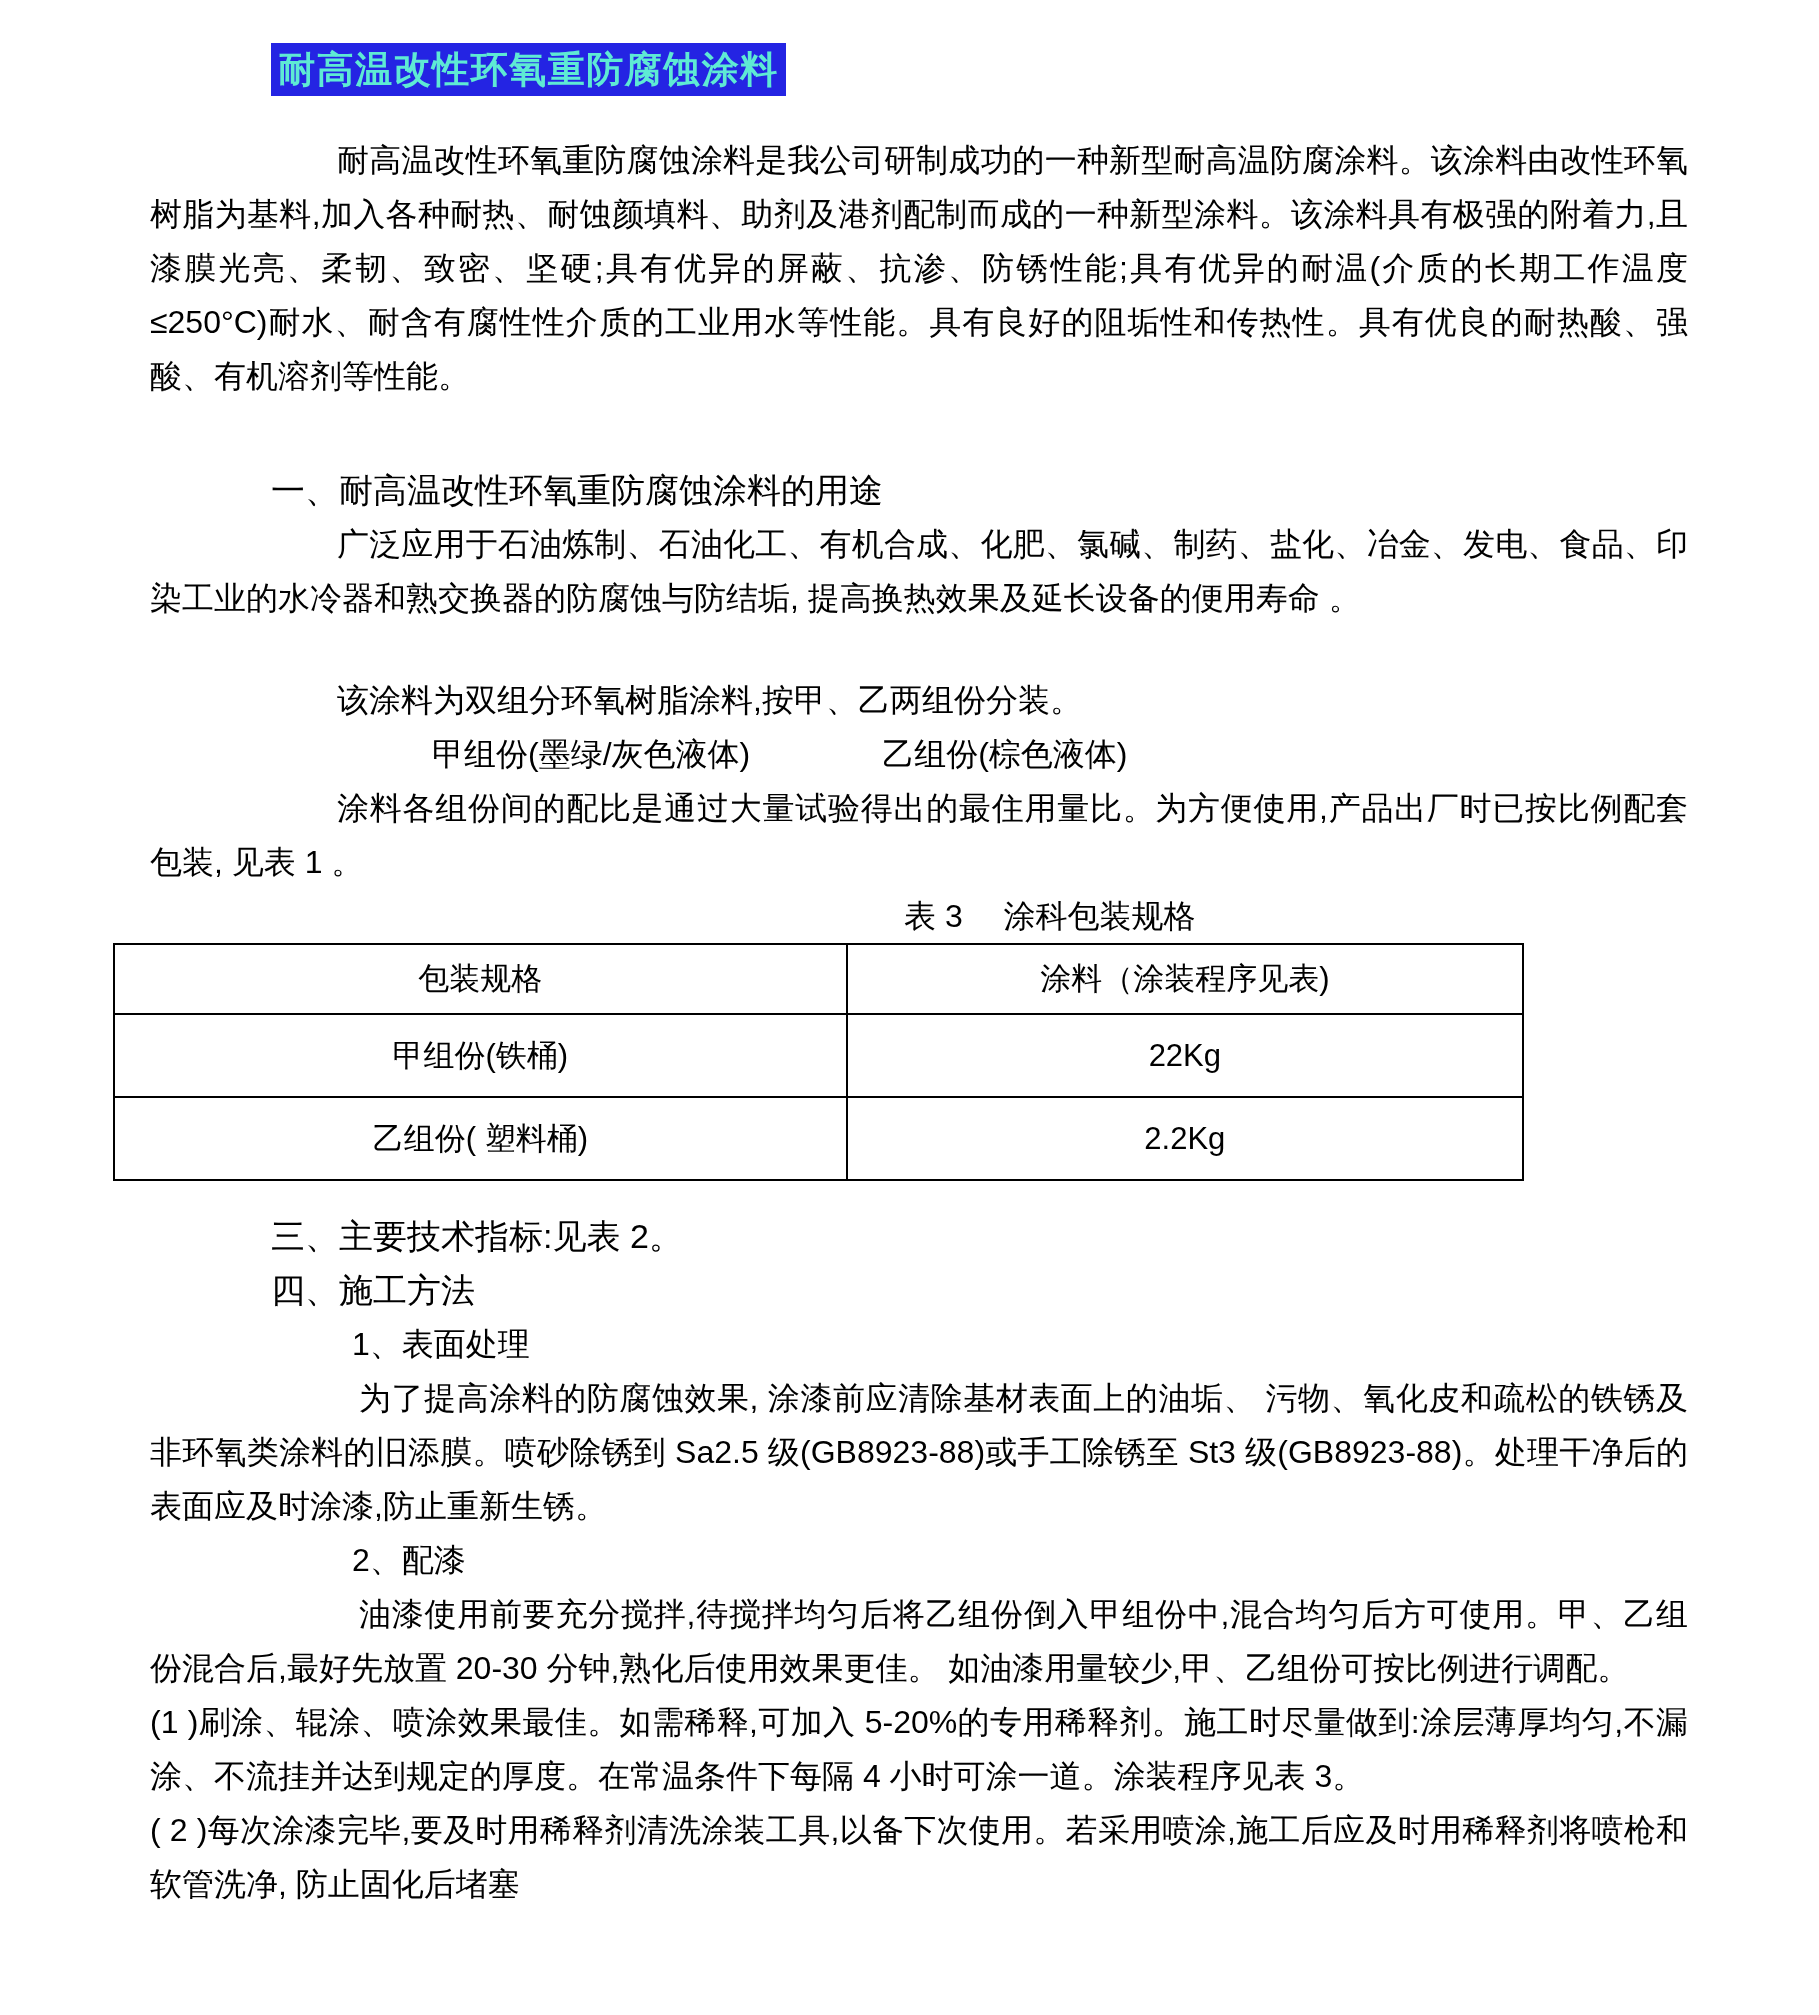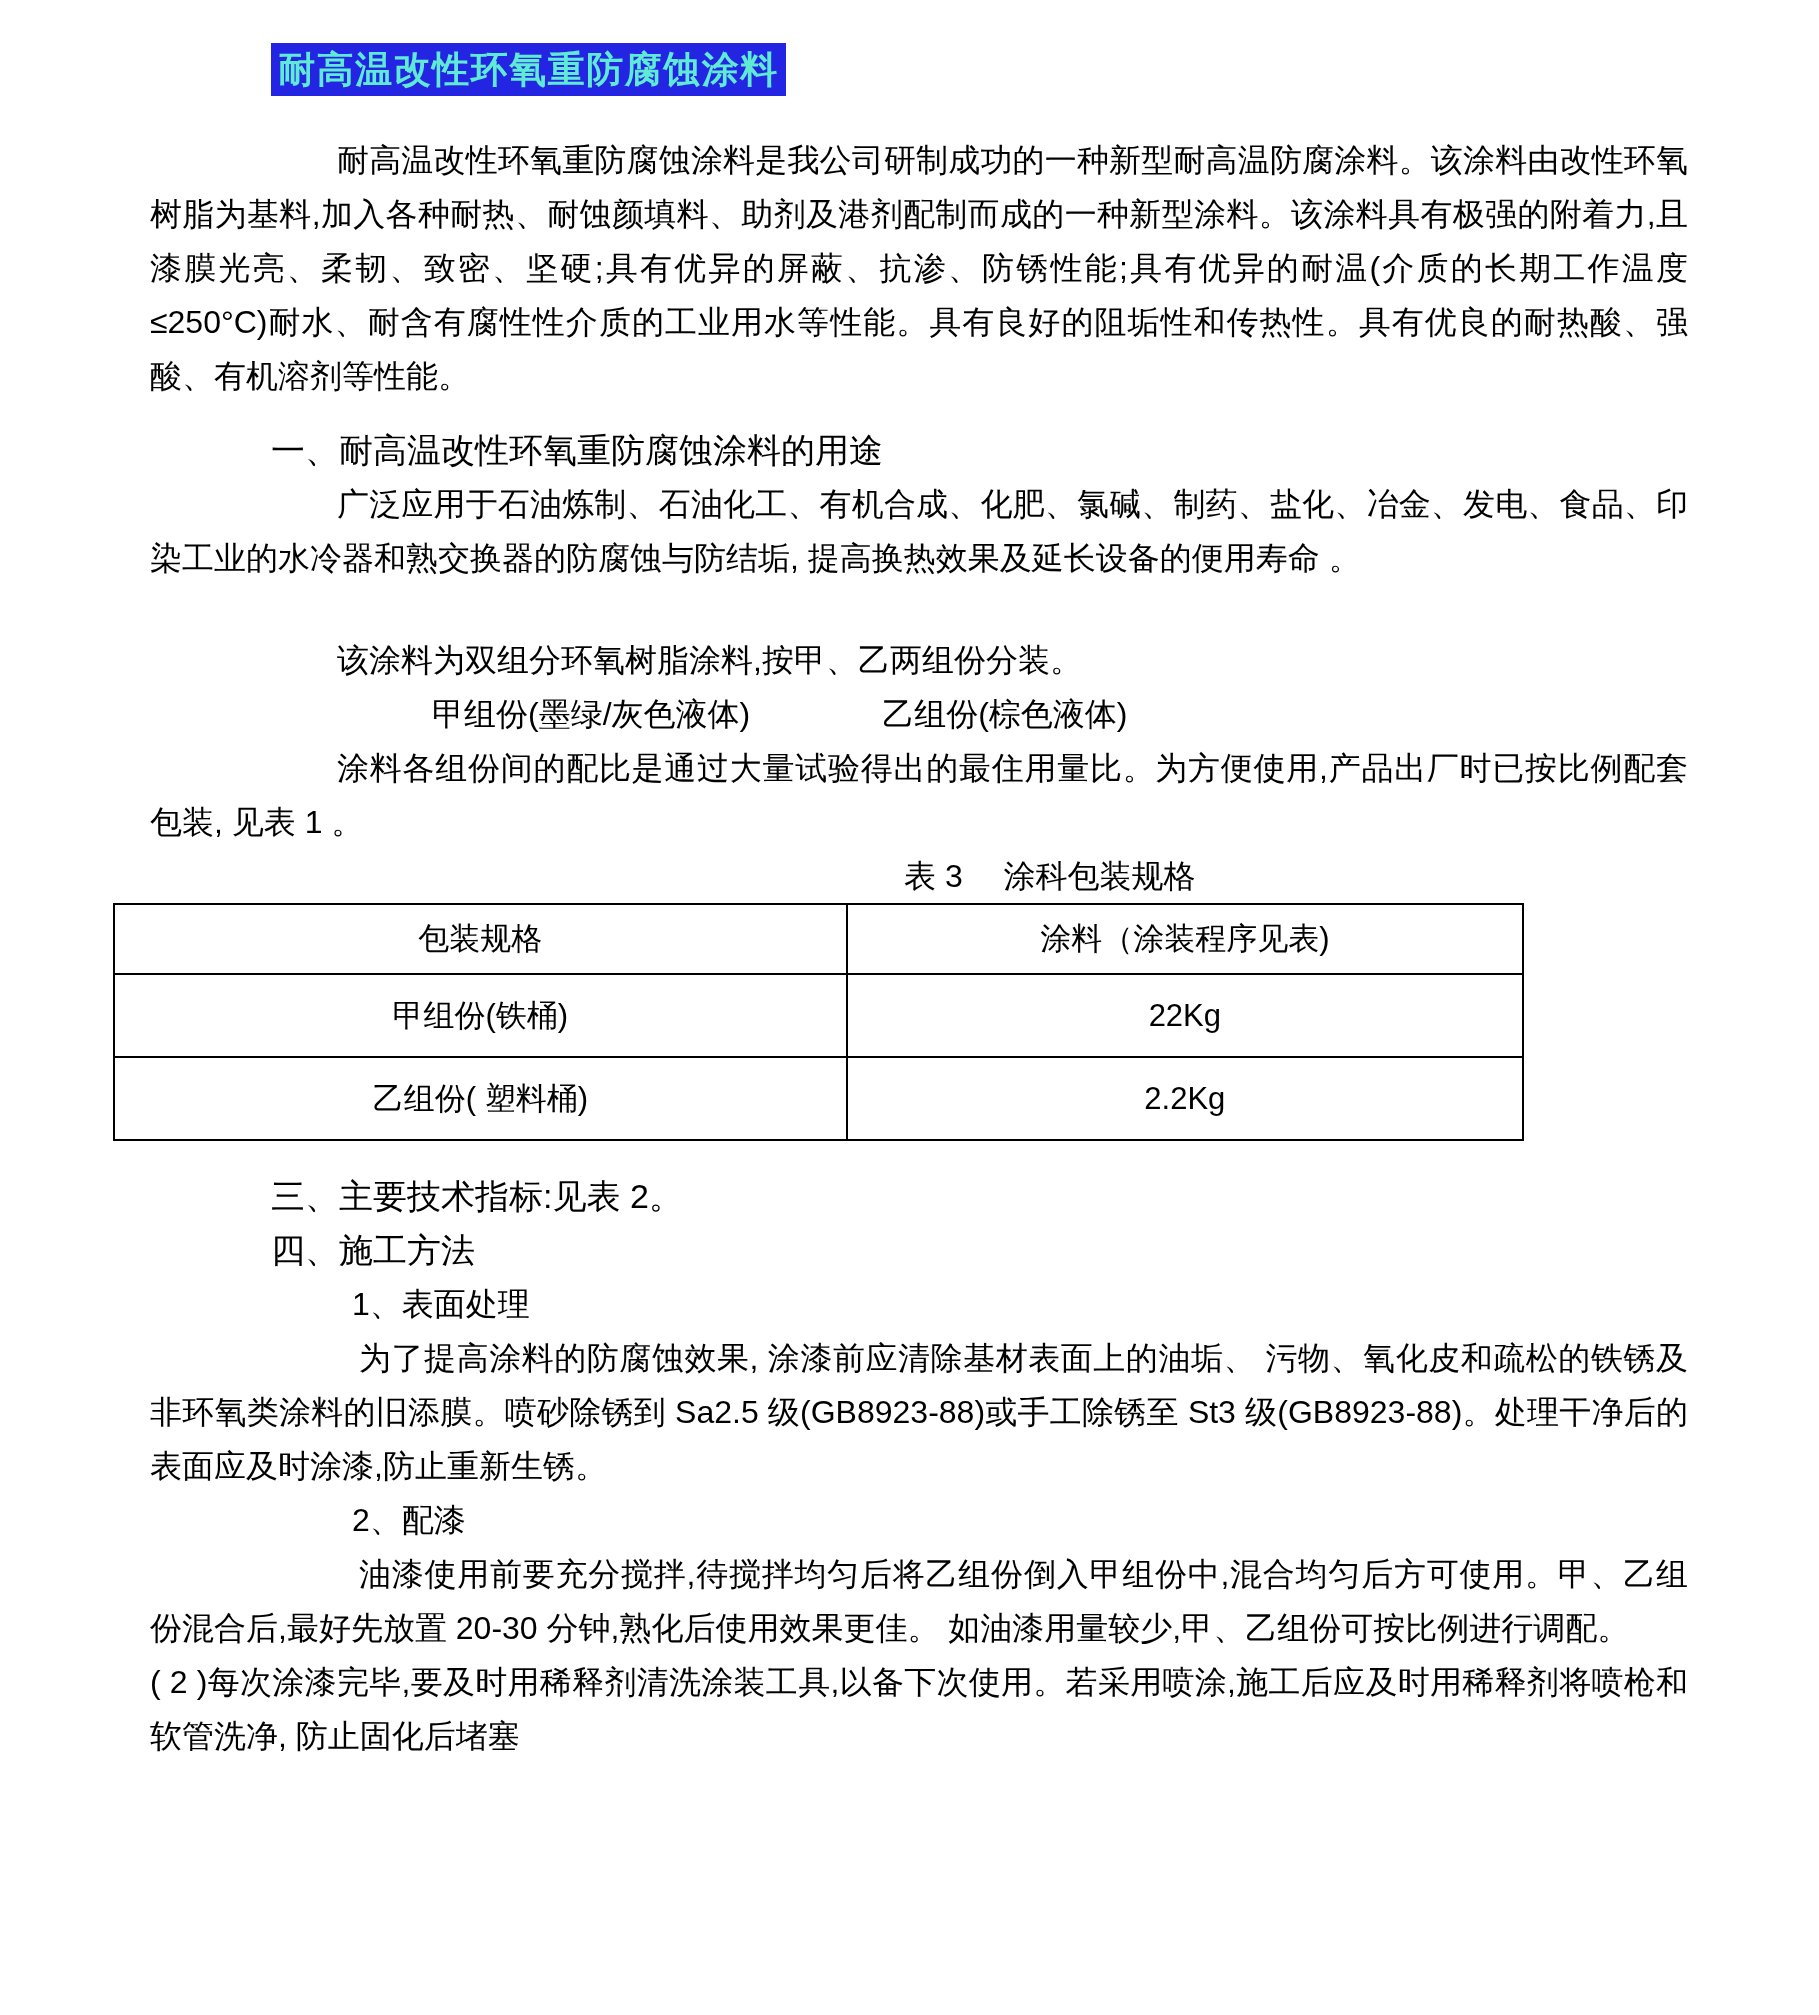--- a/index.html
+++ b/index.html
@@ -28,21 +28,21 @@
     letter-spacing: 1.5px;
   }
   .para { text-align: justify; }
   .indent-1 { text-indent: 187px; }
   .indent-2 { text-indent: 209px; }
   .sec-heading { margin-left: 121px; font-size: 34px; }
   .sub-heading { margin-left: 202px; }
   .components-line { display: flex; margin-left: 282px; }
   .component-b { margin-left: 132px; }
   .intro-block { margin-top: 35px; }
-  .sec1-block { margin-top: 20px; }
+  .sec1-block { margin-top: 60px; }
   .sec2-block { margin-top: 48px; }
   .table-caption {
     margin-left: 754px;
     line-height: 54px;
   }
   .pack-table {
     width: 1411px;
     margin-left: -37px;
     border-collapse: collapse;
     table-layout: fixed;
@@ -108,17 +108,18 @@
   <div class="sec34-block">
     <p class="sec-heading">三、主要技术指标:见表 2。</p>
     <p class="sec-heading">四、施工方法</p>
 
     <p class="sub-heading">1、表面处理</p>
     <p class="para indent-2">为了提高涂料的防腐蚀效果, 涂漆前应清除基材表面上的油垢、 污物、氧化皮和疏松的铁锈及非环氧类涂料的旧添膜。喷砂除锈到 Sa2.5 级(GB8923-88)或手工除锈至 St3 级(GB8923-88)。处理干净后的表面应及时涂漆,防止重新生锈。</p>
 
     <p class="sub-heading">2、配漆</p>
     <p class="para indent-2">油漆使用前要充分搅拌,待搅拌均匀后将乙组份倒入甲组份中,混合均匀后方可使用。甲、乙组份混合后,最好先放置 20-30 分钟,熟化后使用效果更佳。 如油漆用量较少,甲、乙组份可按比例进行调配。</p>
 
+    <p class="para no-indent">(1 )刷涂、辊涂、喷涂效果最佳。如需稀释,可加入 5-20%的专用稀释剂。施工时尽量做到:涂层薄厚均匀,不漏涂、不流挂并达到规定的厚度。在常温条件下每隔 4 小时可涂一道。涂装程序见表 3。</p>
     <p class="para no-indent">( 2 )每次涂漆完毕,要及时用稀释剂清洗涂装工具,以备下次使用。若采用喷涂,施工后应及时用稀释剂将喷枪和软管洗净, 防止固化后堵塞</p>
   </div>
 
 </div>
 
 
 </body></html>

